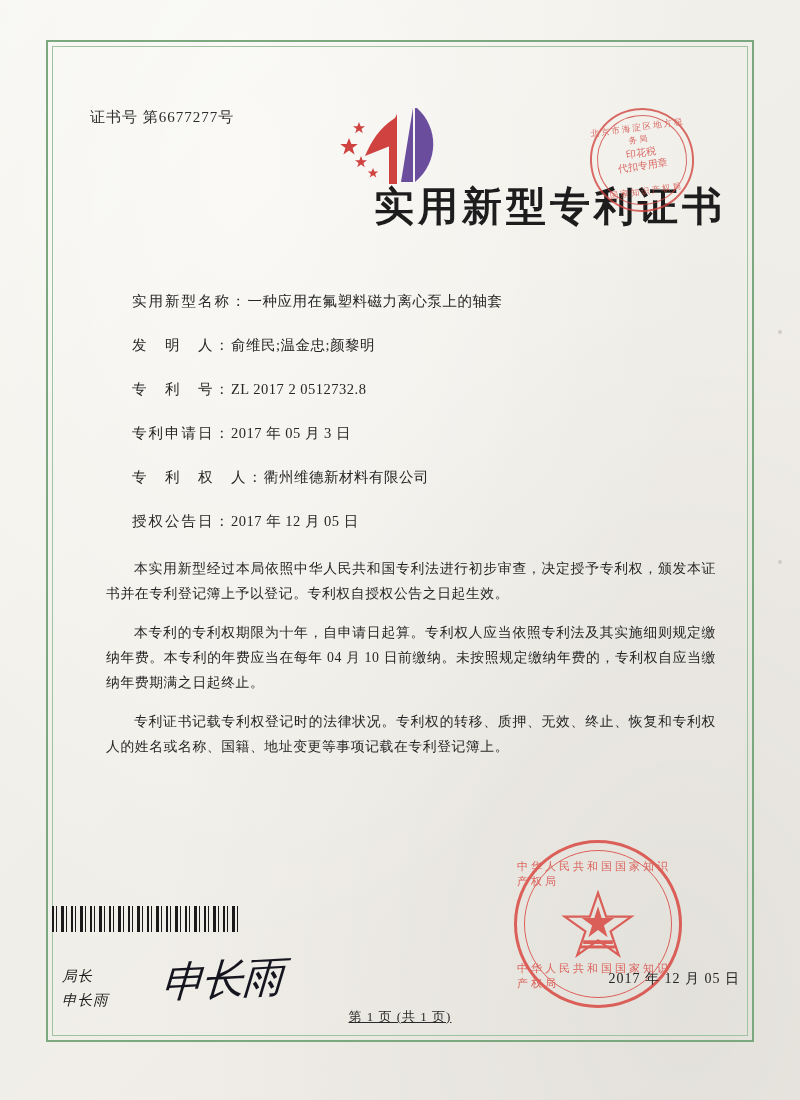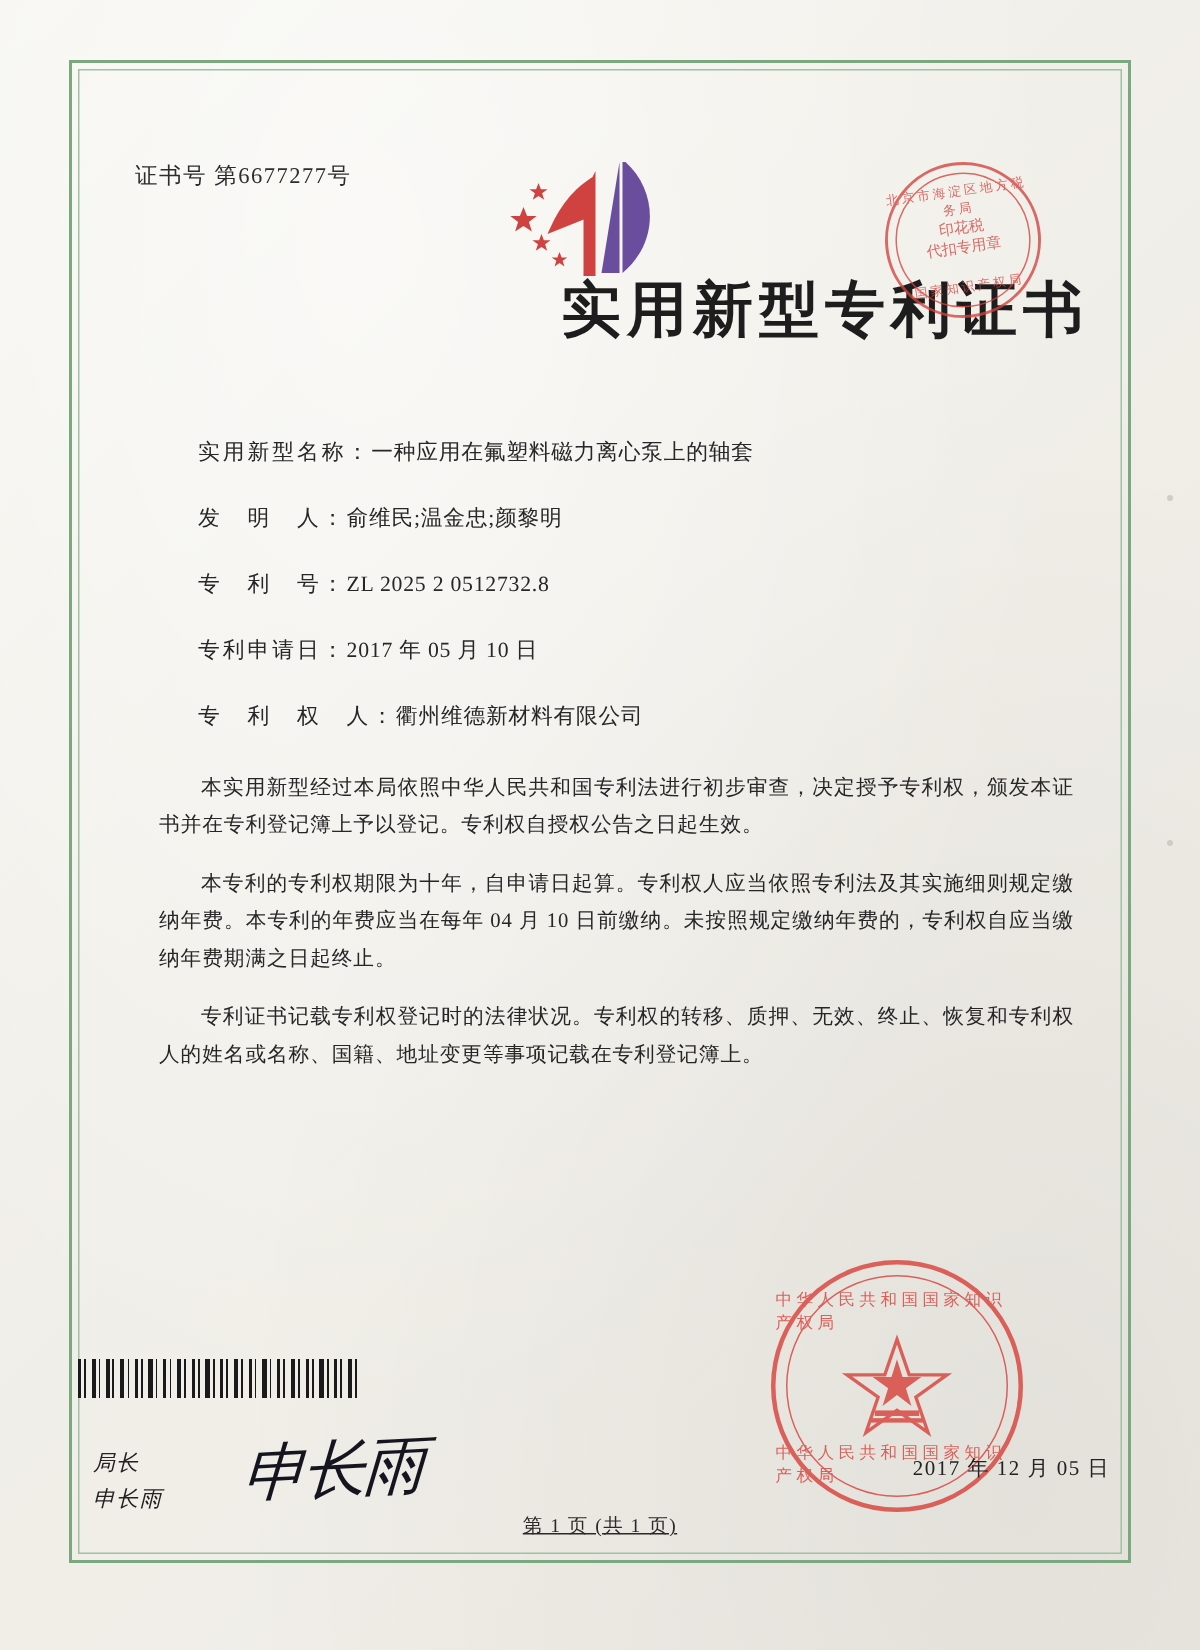--- a/index.html
+++ b/index.html
@@ -247,27 +247,30 @@
     <div class="main-title">实用新型专利证书</div>
 
     <div class="fields">
       <div class="field-row">
         <span class="field-label">实用新型名称：</span><span class="field-val">一种应用在氟塑料磁力离心泵上的轴套</span>
       </div>
       <div class="field-row">
         <span class="field-label">发　明　人：</span><span class="field-val">俞维民;温金忠;颜黎明</span>
       </div>
       <div class="field-row">
-        <span class="field-label">专　利　号：</span><span class="field-val">ZL 2025 2 0512732.8</span>
-      </div>
-      <div class="field-row">
-        <span class="field-label">专利申请日：</span><span class="field-val">2017 年 05 月 10 日</span>
+        <span class="field-label">专　利　号：</span><span class="field-val">ZL 2017 2 0512732.8</span>
+      </div>
+      <div class="field-row">
+        <span class="field-label">专利申请日：</span><span class="field-val">2017 年 05 月 3 日</span>
       </div>
       <div class="field-row">
         <span class="field-label">专　利　权　人：</span><span class="field-val">衢州维德新材料有限公司</span>
+      </div>
+      <div class="field-row">
+        <span class="field-label">授权公告日：</span><span class="field-val">2017 年 12 月 05 日</span>
       </div>
     </div>
 
     <div class="paras">
       <p class="para">本实用新型经过本局依照中华人民共和国专利法进行初步审查，决定授予专利权，颁发本证书并在专利登记簿上予以登记。专利权自授权公告之日起生效。</p>
       <p class="para">本专利的专利权期限为十年，自申请日起算。专利权人应当依照专利法及其实施细则规定缴纳年费。本专利的年费应当在每年 04 月 10 日前缴纳。未按照规定缴纳年费的，专利权自应当缴纳年费期满之日起终止。</p>
       <p class="para">专利证书记载专利权登记时的法律状况。专利权的转移、质押、无效、终止、恢复和专利权人的姓名或名称、国籍、地址变更等事项记载在专利登记簿上。</p>
     </div>
 
   </div>

